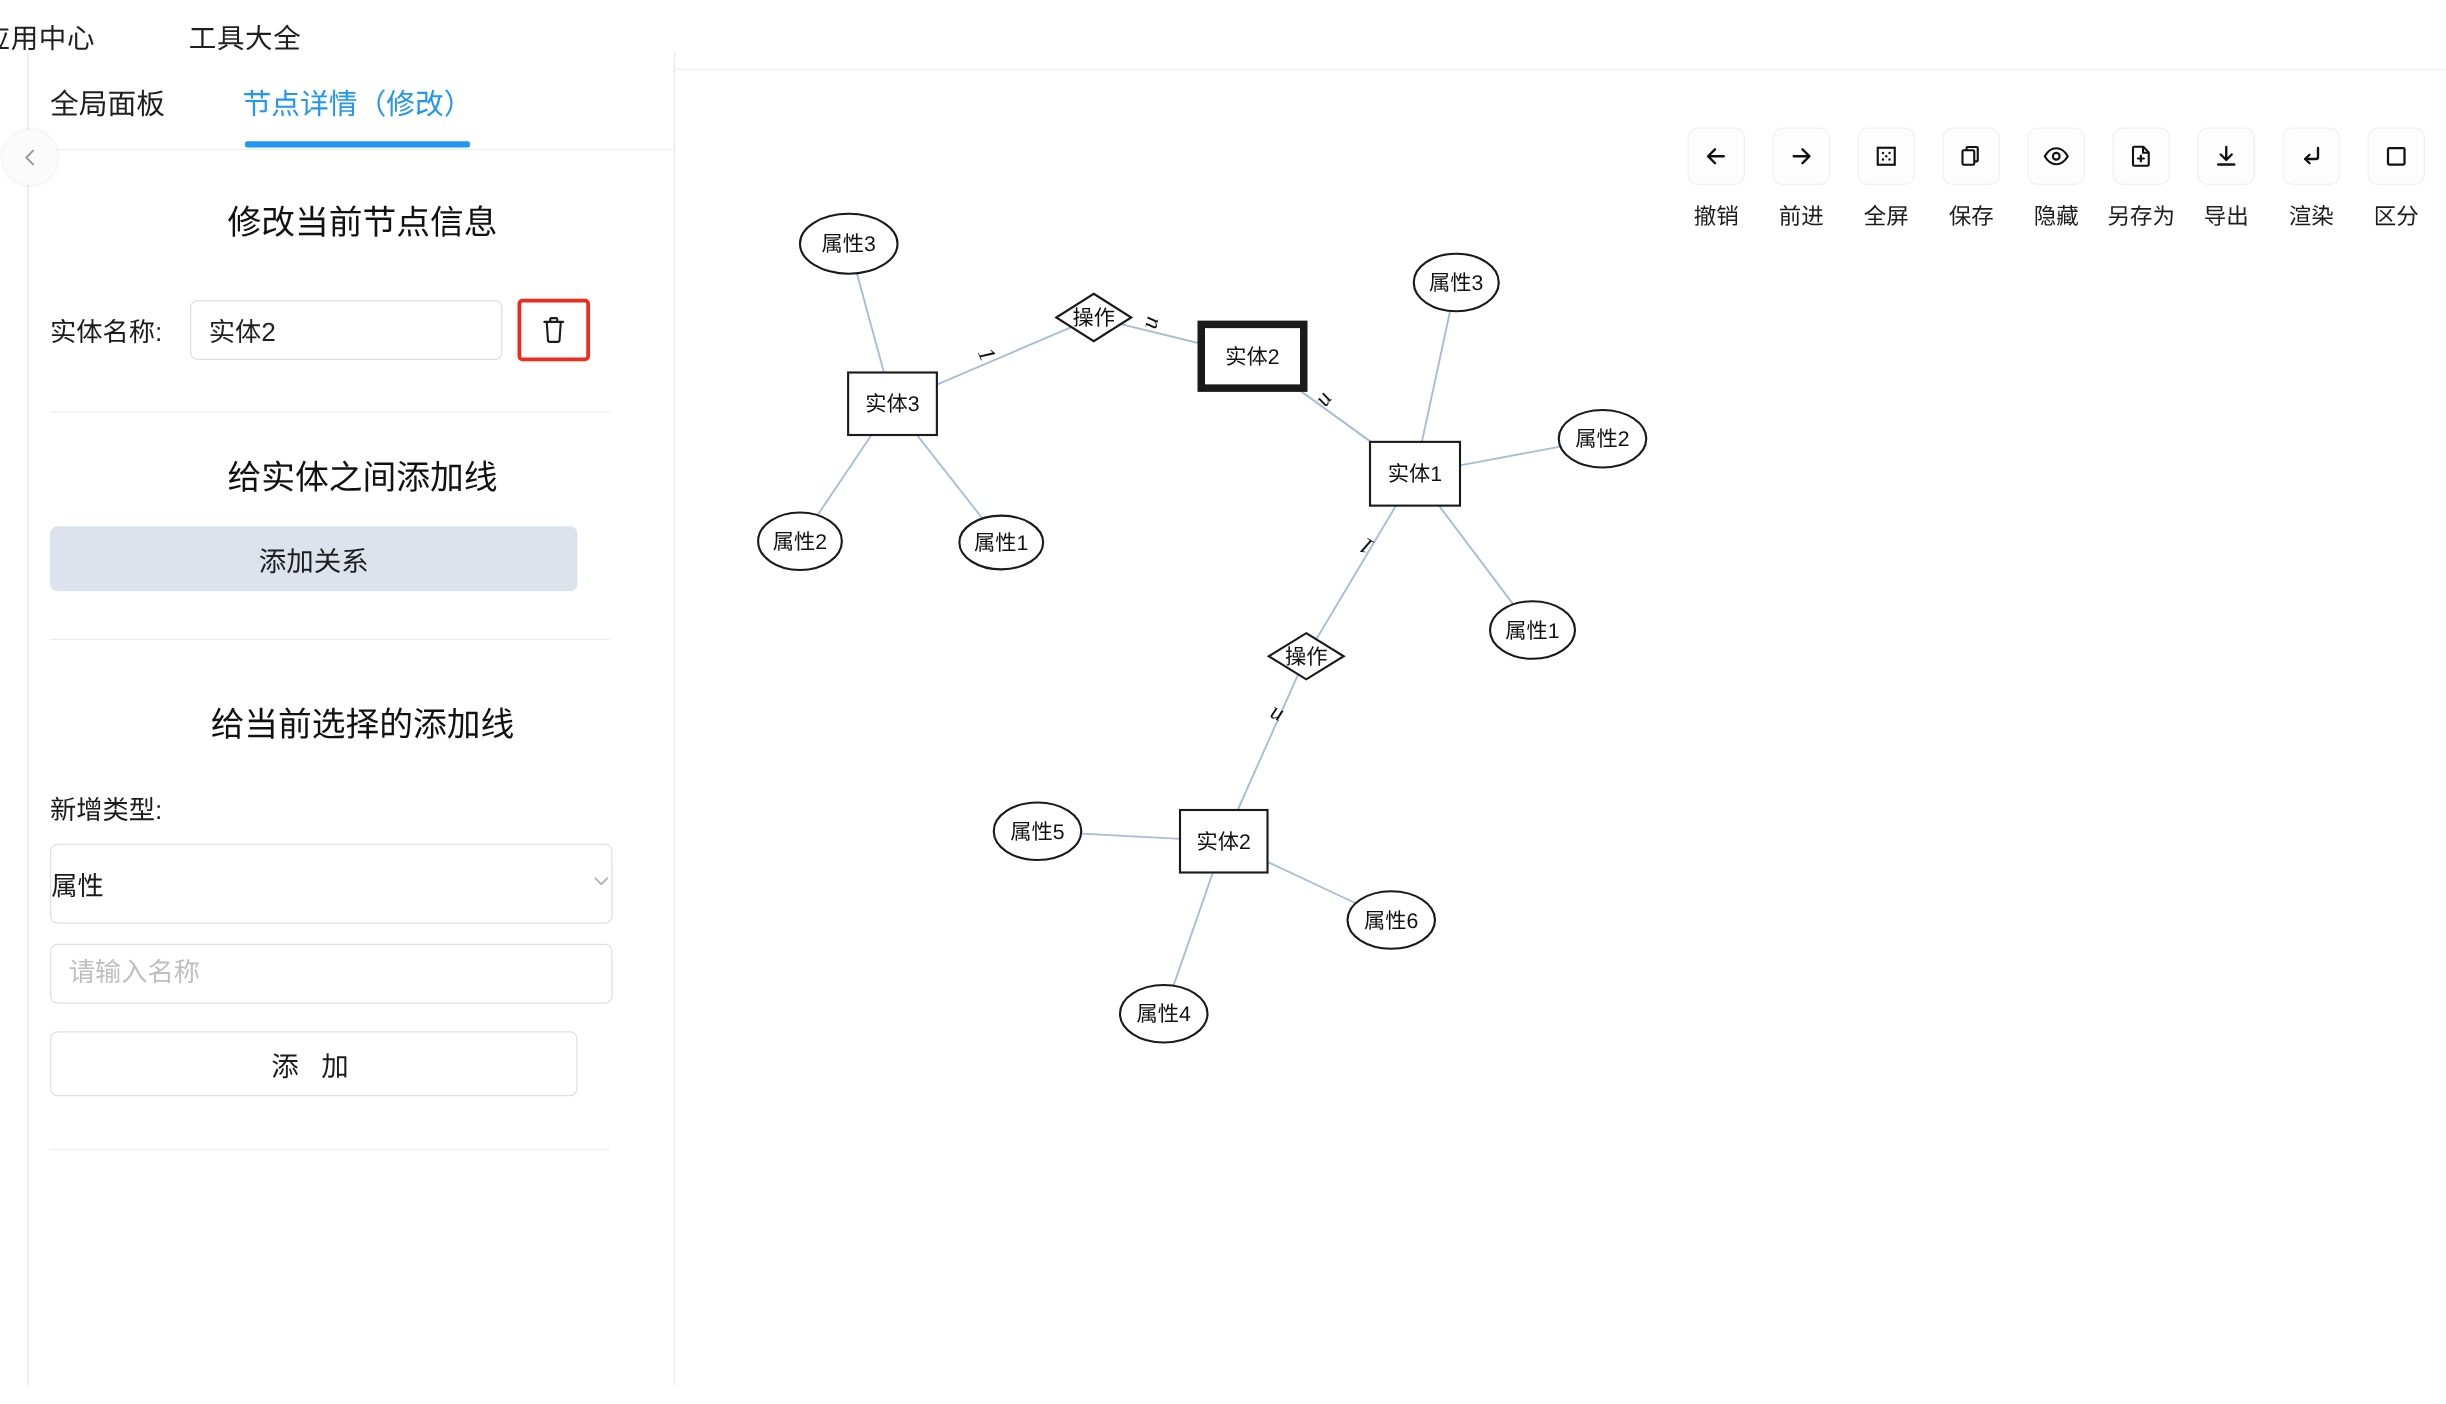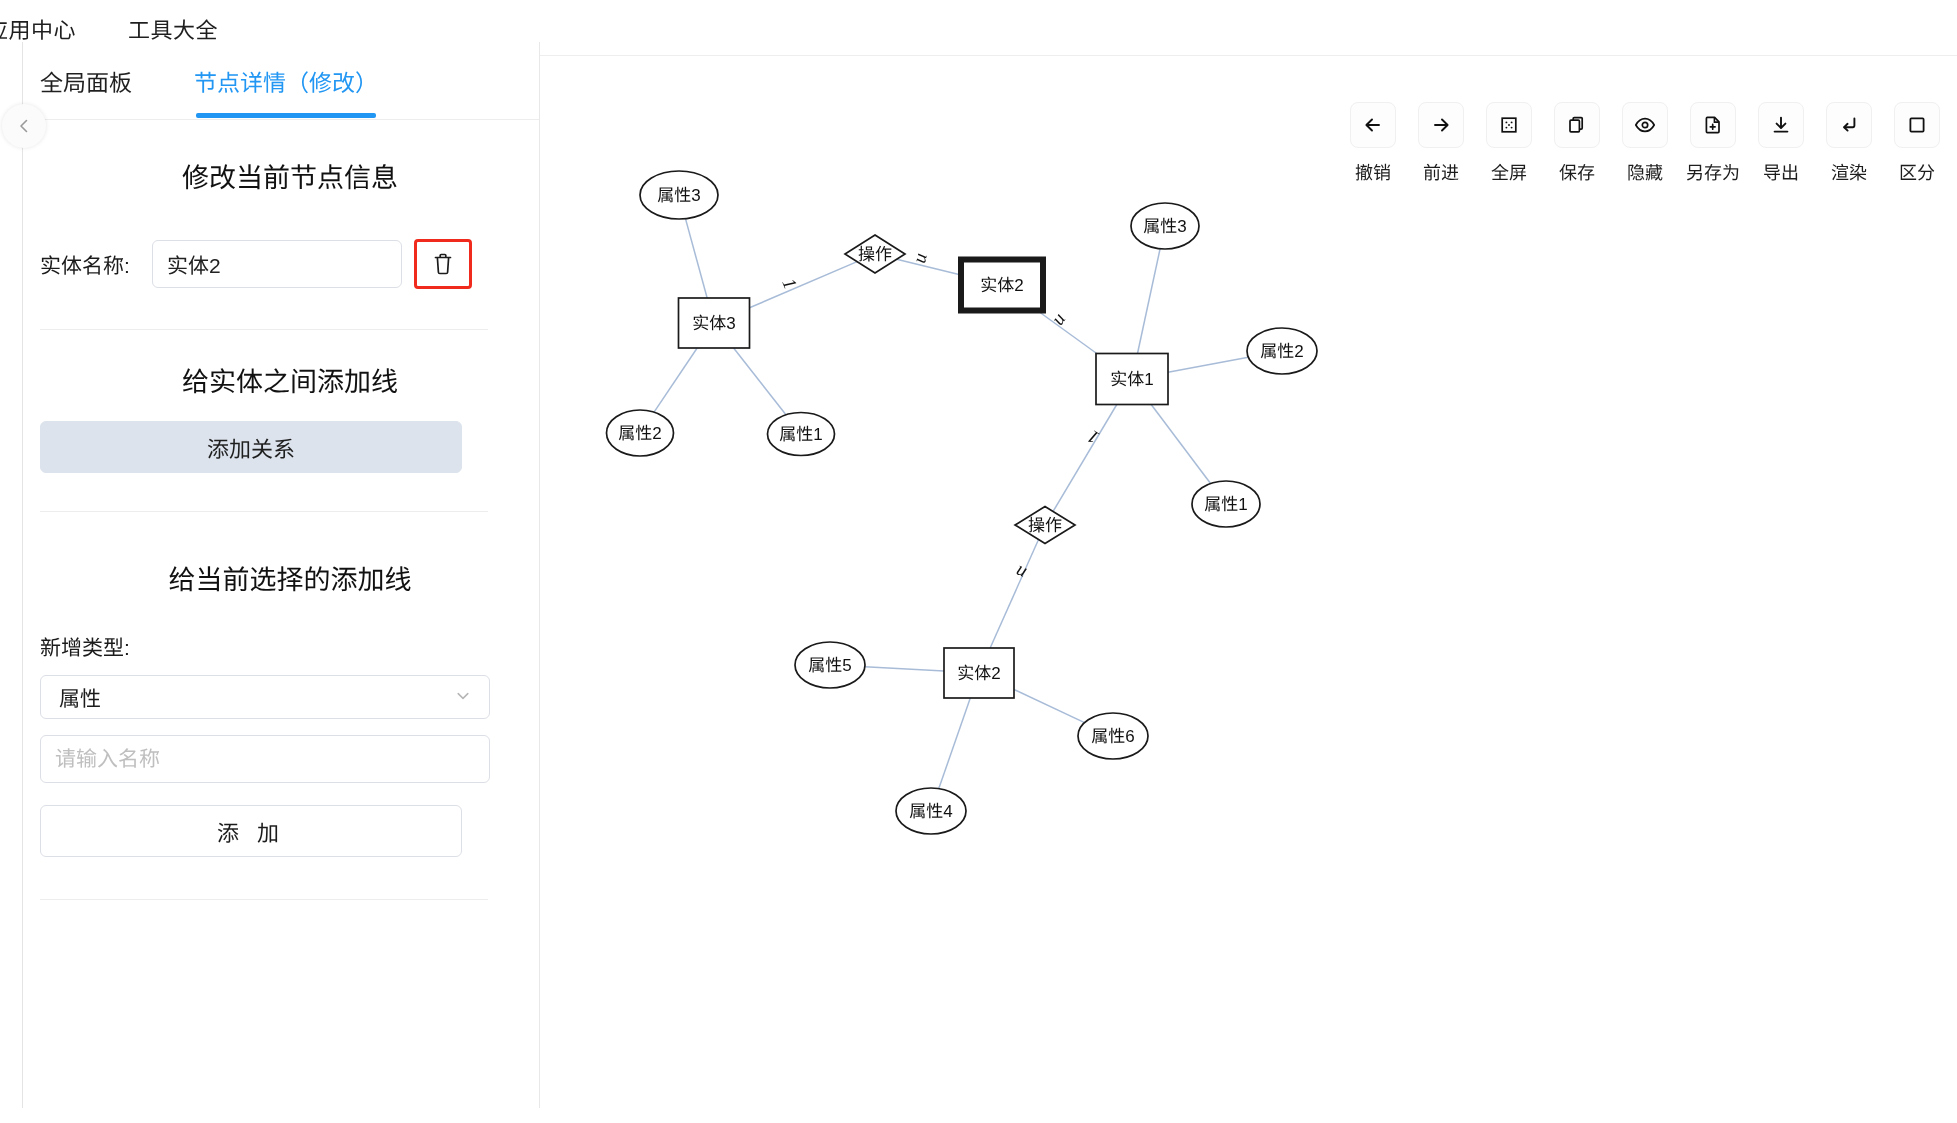--- a/index.html
+++ b/index.html
@@ -21,21 +21,21 @@
     border-bottom: 1px solid #eeeeee;
     display: flex; align-items: center;
   }
   .nav-item {
     font-size: 22px; color: #1f1f1f;
     letter-spacing: 0.5px;
     cursor: pointer;
     white-space: nowrap;
   }
   #nav-app-center { margin-left: -14px; }
-  #nav-tools { margin-left: 52px; }
+  #nav-tools { margin-left: 75px; }
 
   
   #left-panel {
     position: absolute; left: 0; top: 42px;
     width: 540px; height: 1066px;
     background: #ffffff;
     border-right: 1px solid #e8e8e8;
     overflow: hidden;
   }
   #panel-rail {
@@ -129,27 +129,27 @@
   #delete-button-wrap svg { display:block; }
 
   .divider {
     height: 1px; background: #ededed;
     margin: 40px 0 0 0; width: 448px;
   }
 
   .field-row { display: flex; margin-top: 34px; }
   #relation-name-input { width: 222px; }
   .select-box {
-    height: 44px;
+    height: 64px;
     border: 1px solid #dcdfe6;
     border-radius: 6px;
     background: #ffffff;
     display: flex; align-items: center;
     justify-content: space-between;
-    padding: 0 18px;
+    padding: 0 0;
     font-size: 21px;
     cursor: pointer;
     color: #222;
   }
   .select-box .ph { color: #bfbfbf; }
   #relation-target-select { width: 212px; margin-left: 16px; }
   #type-select { width: 450px; margin-top: 14px; }
   #type-select .val { color: #1b1b1b; }
 
   .btn {

